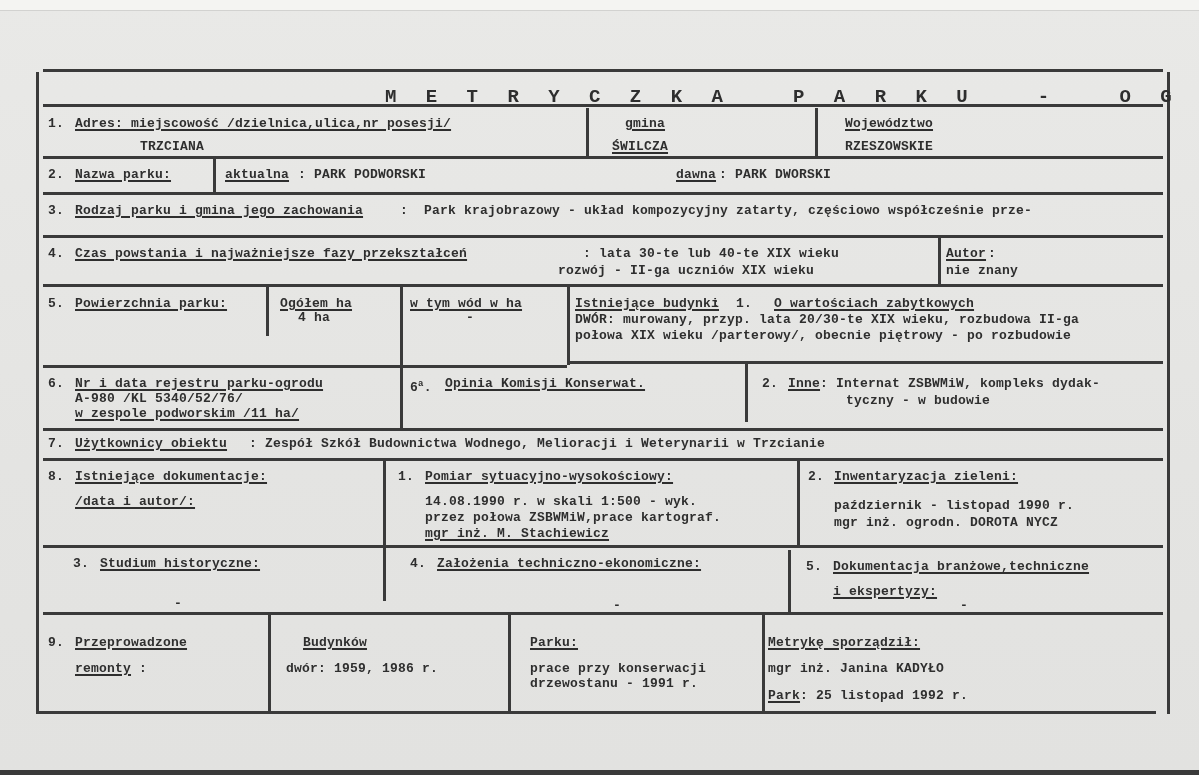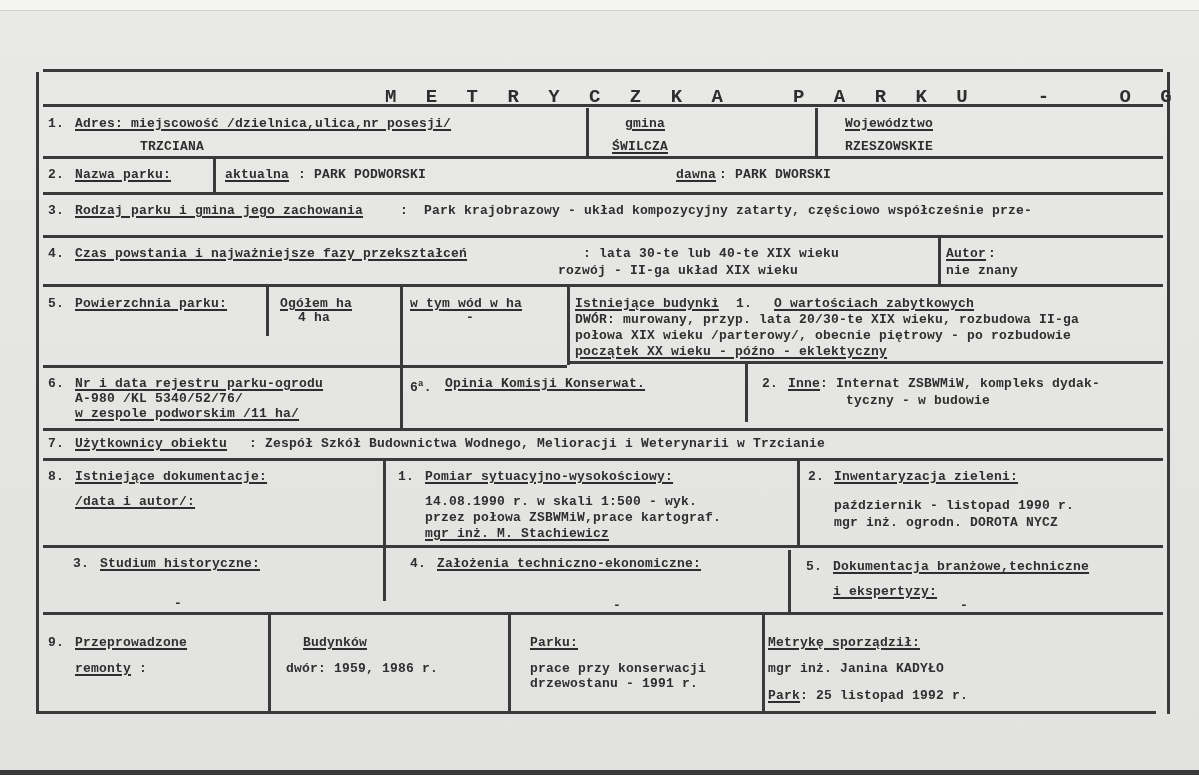--- a/index.html
+++ b/index.html
@@ -58,42 +58,41 @@
   <div class="hl" style="left:43px;top:192px;width:1120px;"></div>
 
   <div class="t" style="left:48px;top:204px;">3.</div>
   <div class="t u" style="left:75px;top:204px;">Rodzaj parku i gmina jego zachowania</div>
   <div class="t" style="left:400px;top:204px;">:  Park krajobrazowy - układ kompozycyjny zatarty, częściowo współcześnie prze-</div>
   <div class="hl" style="left:43px;top:235px;width:1120px;"></div>
 
   <div class="t" style="left:48px;top:247px;">4.</div>
   <div class="t u" style="left:75px;top:247px;">Czas powstania i najważniejsze fazy przekształceń</div>
   <div class="t" style="left:548px;top:247px;margin-left:35px;">: lata 30-te lub 40-te XIX wieku</div>
-  <div class="t" style="left:558px;top:264px;">rozwój - II-ga układ XIX wieku</div>
+  <div class="t" style="left:558px;top:264px;">rozwój - II-ga uczniów XIX wieku</div>
   <div class="vl" style="left:938px;top:238px;height:46px;"></div>
   <div class="t u" style="left:946px;top:247px;">Autor</div>
   <div class="t" style="left:988px;top:247px;">:</div>
   <div class="t" style="left:946px;top:264px;">nie znany</div>
   <div class="hl" style="left:43px;top:284px;width:1120px;"></div>
 
   <div class="t" style="left:48px;top:297px;">5.</div>
   <div class="t u" style="left:75px;top:297px;">Powierzchnia parku:</div>
   <div class="vl" style="left:266px;top:287px;height:49px;"></div>
   <div class="t u" style="left:280px;top:297px;">Ogółem ha</div>
   <div class="t" style="left:298px;top:311px;">4 ha</div>
   <div class="vl" style="left:400px;top:287px;height:78px;"></div>
   <div class="t u" style="left:410px;top:297px;">w tym wód w ha</div>
   <div class="t" style="left:466px;top:311px;">-</div>
   <div class="vl" style="left:567px;top:287px;height:78px;"></div>
   <div class="t u" style="left:575px;top:297px;">Istniejące budynki</div>
   <div class="t" style="left:712px;top:297px;">:  1.</div>
   <div class="t u" style="left:774px;top:297px;">O wartościach zabytkowych</div>
   <div class="t" style="left:575px;top:313px;">DWÓR: murowany, przyp. lata 20/30-te XIX wieku, rozbudowa II-ga</div>
   <div class="t" style="left:575px;top:329px;">połowa XIX wieku /parterowy/, obecnie piętrowy - po rozbudowie</div>
-  <div class="t u" style="left:575px;top:345px;">początek XX wieku - późno - eklektyczny</div>
   <div class="hl" style="left:43px;top:365px;width:524px;"></div>
   <div class="hl" style="left:567px;top:361px;width:596px;"></div>
 
   <div class="t" style="left:48px;top:377px;">6.</div>
   <div class="t u" style="left:75px;top:377px;">Nr i data rejestru parku-ogrodu</div>
   <div class="t" style="left:75px;top:392px;">A-980 /KL 5340/52/76/</div>
   <div class="t u" style="left:75px;top:407px;">w zespole podworskim /11 ha/</div>
   <div class="vl" style="left:400px;top:365px;height:65px;"></div>
   <div class="t" style="left:410px;top:377px;"><span>6</span><sup>a</sup>.</div>
   <div class="t u" style="left:445px;top:377px;">Opinia Komisji Konserwat.</div>

